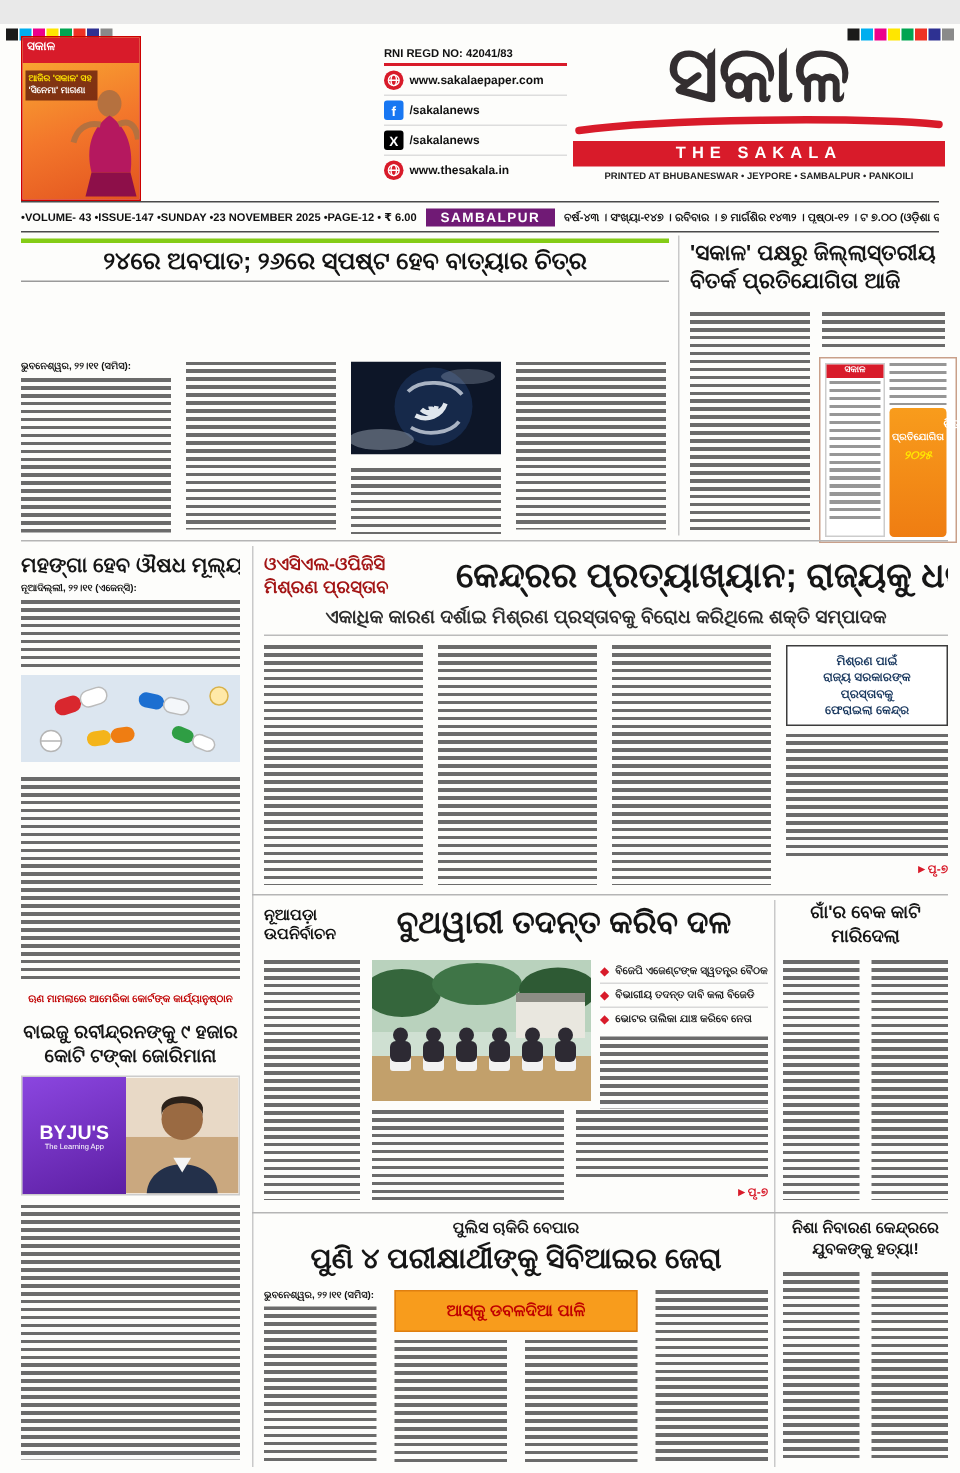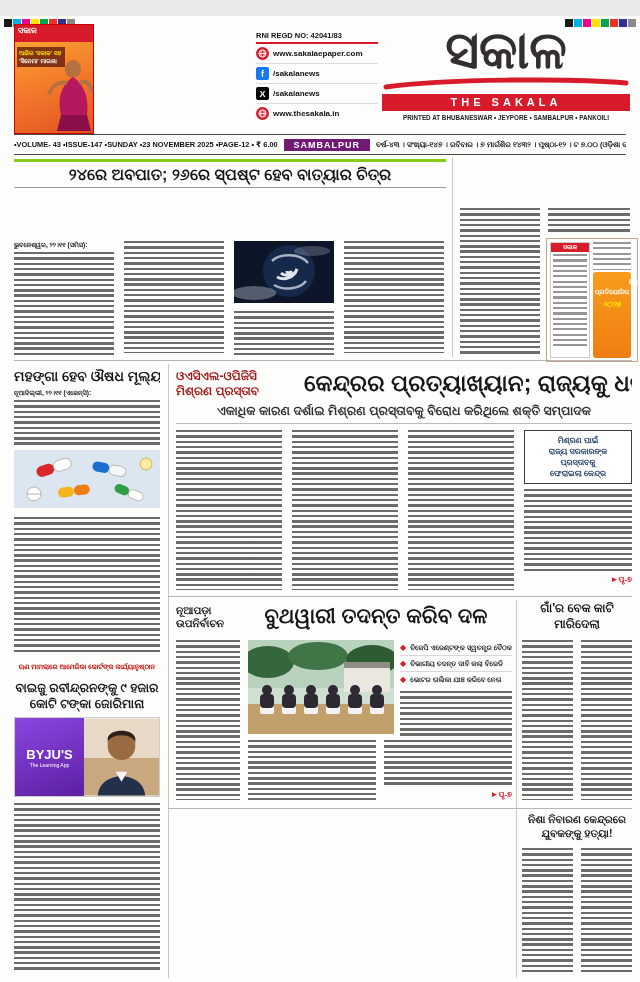--- a/index.html
+++ b/index.html
@@ -140,20 +140,21 @@
         <path d="M40 44 C50 50 66 48 72 40" stroke="#e8eef6" stroke-width="2.5" fill="none" opacity="0.7"></path>
       </svg>
       <div class="sim" style="height:44px;margin-top:4px;"></div>
     </div>
     <div class="abs sim" style="left:330px;top:84px;width:100px;height:112px;"></div>
   </div>
 
   <div class="abs vline" style="left:452px;top:141px;height:200px;"></div>
 
   <div class="abs" style="left:460px;top:144px;width:170px;height:196px;">
+    <div class="headline clip" style="font-size:14.5px;line-height:19px;height:40px;text-align:left;">'ସକାଳ' ପକ୍ଷରୁ ଜିଲ୍ଲାସ୍ତରୀୟ ବିତର୍କ ପ୍ରତିଯୋଗିତା ଆଜି</div>
     <div class="abs sim" style="left:0;top:48px;width:80px;height:146px;"></div>
     <div class="abs sim" style="left:88px;top:48px;width:82px;height:24px;"></div>
 
     <div class="abs" style="left:86px;top:78px;width:84px;height:116px;border:1px solid #c9a08a;background:#fff;padding:3px;display:flex;gap:3px;">
       <div style="width:38px;border:1px solid #ccc;background:#fff;">
         <div class="nowrap" style="background:#d81b2a;color:#fff;font-size:6px;font-weight:bold;text-align:center;height:9px;line-height:9px;">ସକାଳ</div>
         <div class="sim-light" style="height:92px;margin:2px;"></div>
       </div>
       <div style="width:38px;display:flex;flex-direction:column;gap:2px;">
         <div class="sim-light" style="height:28px;"></div>
@@ -305,20 +306,36 @@
   </div>
 
   <div class="abs" style="left:522px;top:584px;width:110px;height:204px;">
     <div class="headline center clip" style="font-size:12px;line-height:16px;height:34px;">ଗାଁ'ର ବେକ କାଟି ମାରିଦେଲା</div>
     <div class="abs sim" style="left:0;top:40px;width:51px;height:160px;"></div>
     <div class="abs sim" style="left:59px;top:40px;width:51px;height:160px;"></div>
   </div>
 
   <div class="abs hline" style="left:168px;top:792px;width:464px;"></div>
 
+  <div class="abs" style="left:176px;top:796px;width:336px;height:166px;">
+    <div class="center nowrap" style="font-size:10.5px;font-weight:bold;color:#1a1a1a;height:14px;line-height:14px;">ପୁଲିସ ଚାକିରି ବେପାର</div>
+    <div class="headline center nowrap" style="font-size:19px;line-height:28px;height:28px;">ପୁଣି ୪ ପରୀକ୍ଷାର୍ଥୀଙ୍କୁ ସିବିଆଇର ଜେରା</div>
+    <div class="abs" style="left:0;top:48px;width:75px;height:114px;">
+      <div class="nowrap clip" style="font-size:6.5px;font-weight:bold;height:9px;">ଭୁବନେଶ୍ୱର, ୨୨।୧୧ (ସମିସ):</div>
+      <div class="sim" style="height:103px;margin-top:2px;"></div>
+    </div>
+    <div class="abs" style="left:87px;top:48px;width:162px;">
+      <div class="orangebox nowrap" style="height:26px;font-size:11px;">ଆସ୍କୁ ଡବଳଦିଆ ପାଳି</div>
+      <div style="display:flex;gap:12px;margin-top:5px;">
+        <div class="sim" style="width:75px;height:83px;"></div>
+        <div class="sim" style="width:75px;height:83px;"></div>
+      </div>
+    </div>
+    <div class="abs sim" style="left:261px;top:48px;width:75px;height:114px;"></div>
+  </div>
 
   <div class="abs" style="left:522px;top:796px;width:110px;height:166px;">
     <div class="headline center clip" style="font-size:10.5px;line-height:14px;height:30px;">ନିଶା ନିବାରଣ କେନ୍ଦ୍ରରେ ଯୁବକଙ୍କୁ ହତ୍ୟା!</div>
     <div class="abs sim" style="left:0;top:36px;width:51px;height:126px;"></div>
     <div class="abs sim" style="left:59px;top:36px;width:51px;height:126px;"></div>
   </div>
 
   <div class="abs regrow" style="left:198px;top:969px;">
     <span style="background:#1a1a1a"></span>
       <span style="background:#00aeef"></span>

